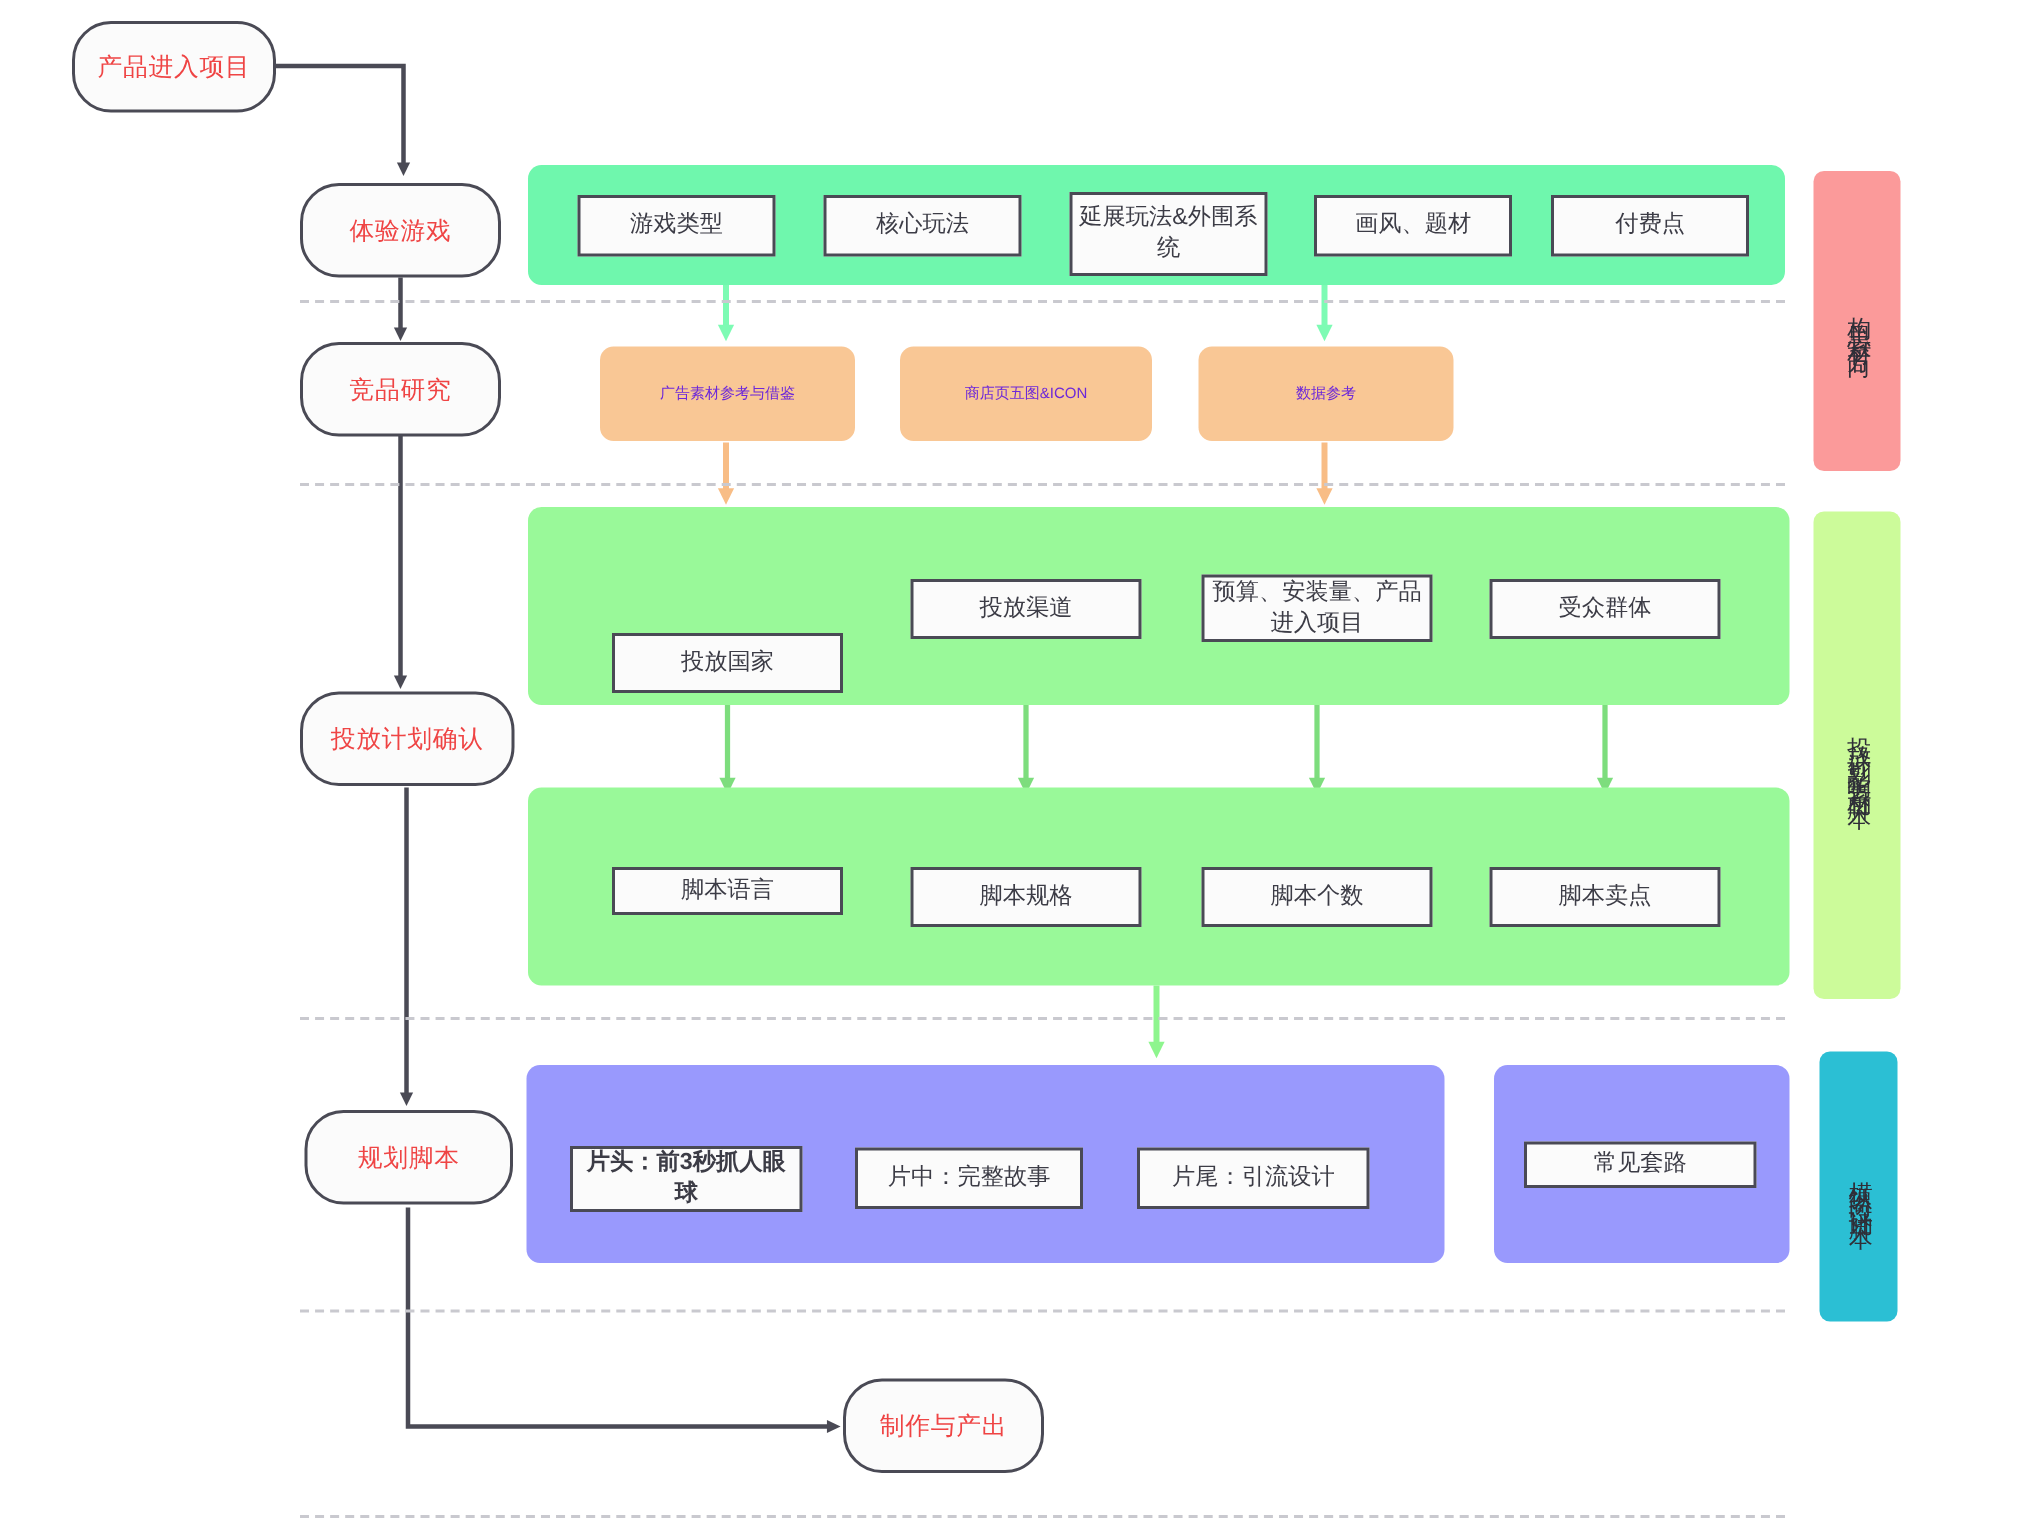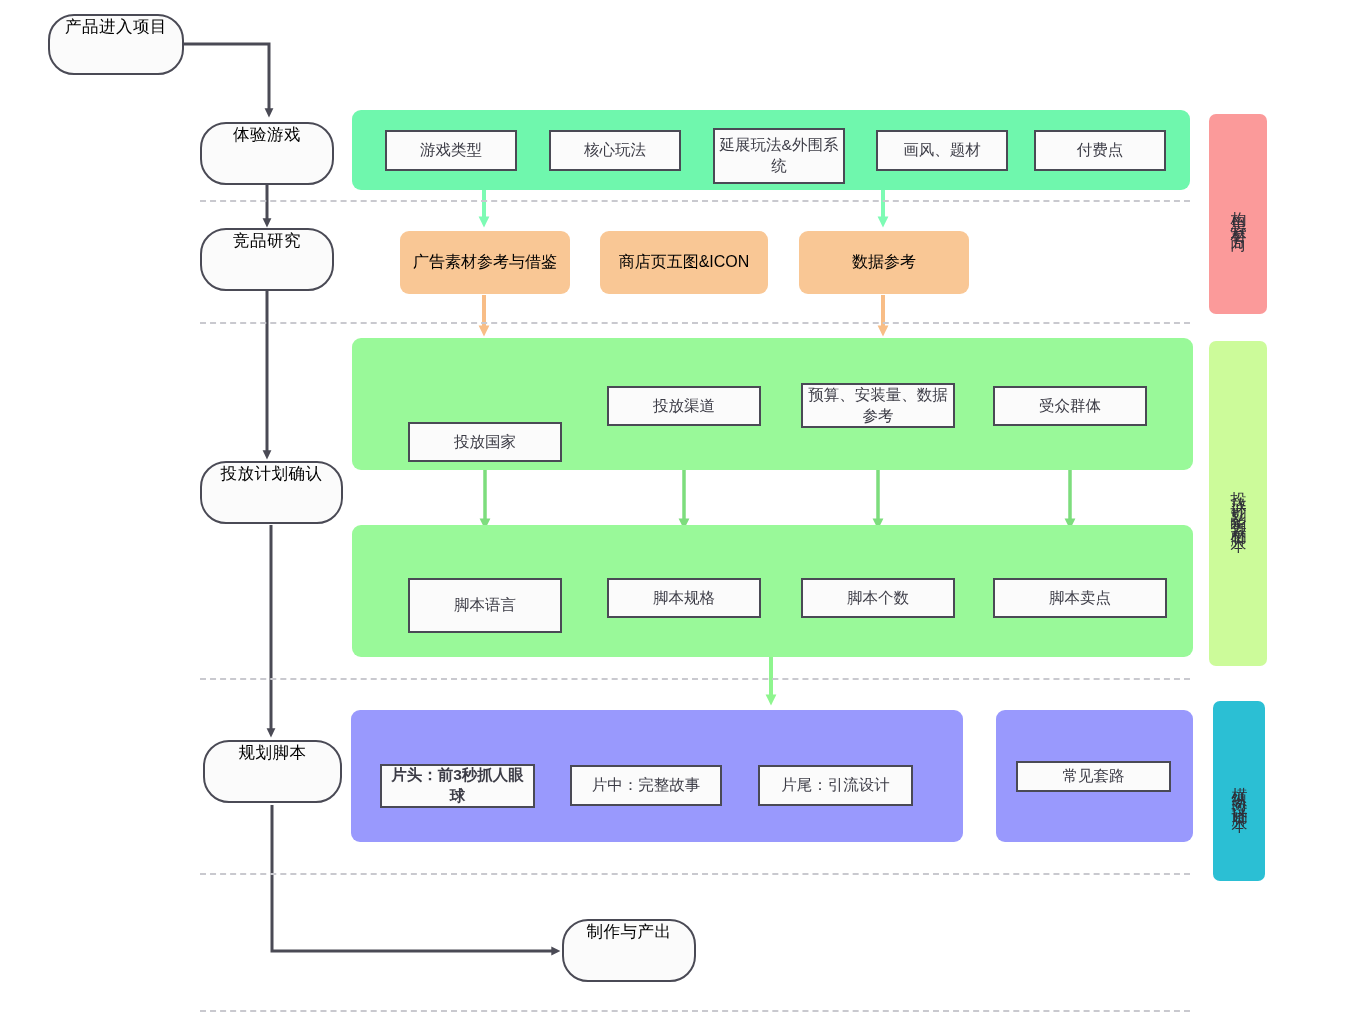--- a/index.html
+++ b/index.html
@@ -24,22 +24,23 @@
   }
 
   
   .pill{
     position:absolute;
     box-sizing:border-box;
     background:#fbfbfb;
     border:2.5px solid #4a4a55;
     border-radius:26px;
     display:flex;
-    justify-content:center;
-    color:#000000;
+    align-items:center;
+    justify-content:center;
+    color:#ef4444;
     font-size:16.5px;
     letter-spacing:.5px;
     white-space:nowrap;
     z-index:6;
   }
 
   
   .band{
     position:absolute;
     box-sizing:border-box;
@@ -70,22 +71,22 @@
   
   .chip{
     position:absolute;
     box-sizing:border-box;
     background:#f9c795;
     border-radius:9px;
     display:flex;
     align-items:center;
     justify-content:center;
     text-align:center;
-    color:#000000;
-    font-size:16px;
+    color:#6d28d9;
+    font-size:10px;
     line-height:1.4;
     padding:2px 8px;
     z-index:4;
   }
 
   
   .vlabel{
     position:absolute;
     box-sizing:border-box;
     border-radius:7px;
@@ -227,36 +228,36 @@
     <span>数据参考</span>
   </div>
 
   <div class="card" style="left:408px; top:386px; width:154px; height:40px;margin-top:36px;">
     <span>投放国家</span>
   </div>
   <div class="card" style="left:607px; top:386px; width:154px; height:40px;">
     <span>投放渠道</span>
   </div>
   <div class="card" style="left:801px; top:383px; width:154px; height:45px;">
-    <span>预算、安装量、数据参考</span>
+    <span>预算、安装量、产品进入项目</span>
   </div>
   <div class="card" style="left:993px; top:386px; width:154px; height:40px;">
     <span>受众群体</span>
   </div>
 
-  <div class="card" style="left:408px; top:578px; width:154px; height:55px;">
+  <div class="card" style="left:408px; top:578px; width:154px; height:32px;">
     <span>脚本语言</span>
   </div>
   <div class="card" style="left:607px; top:578px; width:154px; height:40px;">
     <span>脚本规格</span>
   </div>
   <div class="card" style="left:801px; top:578px; width:154px; height:40px;text-align:center;">
     <span>脚本个数</span>
   </div>
-  <div class="card" style="left:993px; top:578px; width:174px; height:40px;">
+  <div class="card" style="left:993px; top:578px; width:154px; height:40px;">
     <span>脚本卖点</span>
   </div>
 
   <div class="card" style="left:380px; top:764px; width:155px; height:44px;font-weight:bold;">
     <span>片头：前3秒抓人眼球</span>
   </div>
   <div class="card" style="left:570px; top:765px; width:152px; height:41px;">
     <span>片中：完整故事</span>
   </div>
   <div class="card" style="left:758px; top:765px; width:155px; height:41px;">

